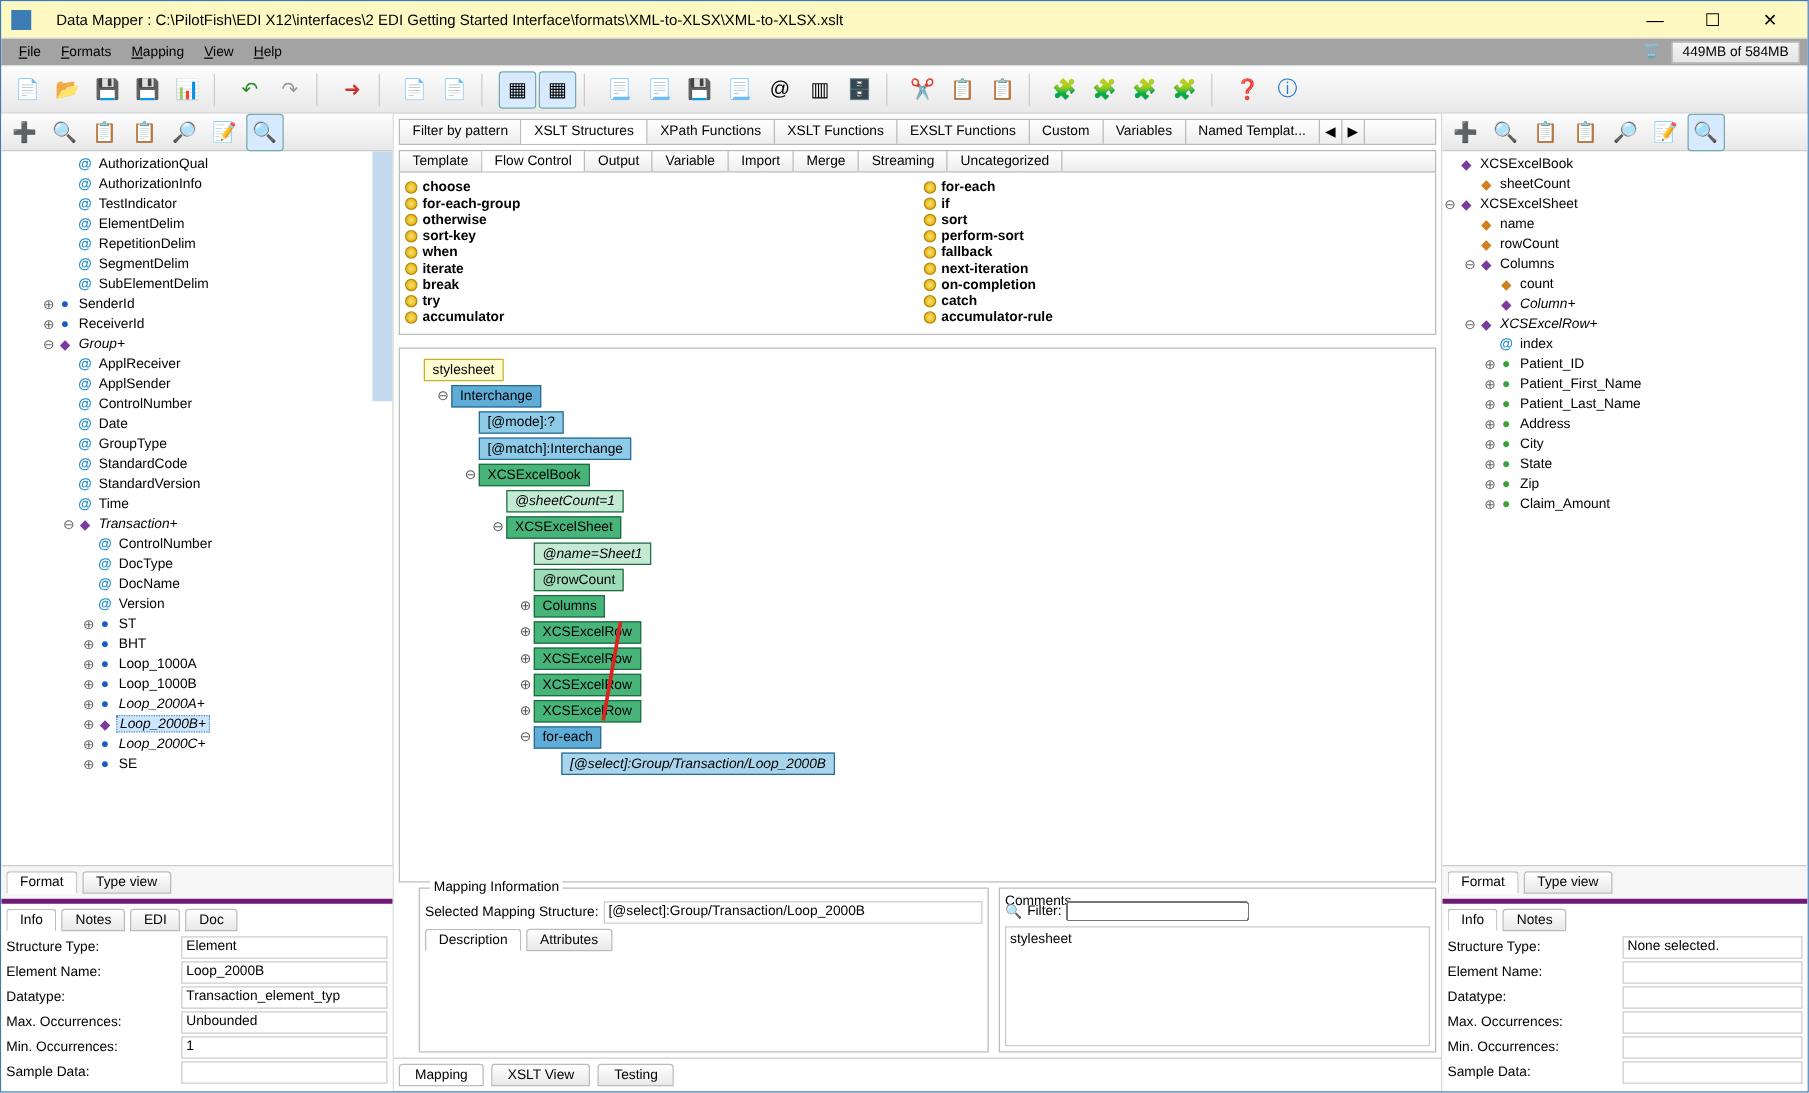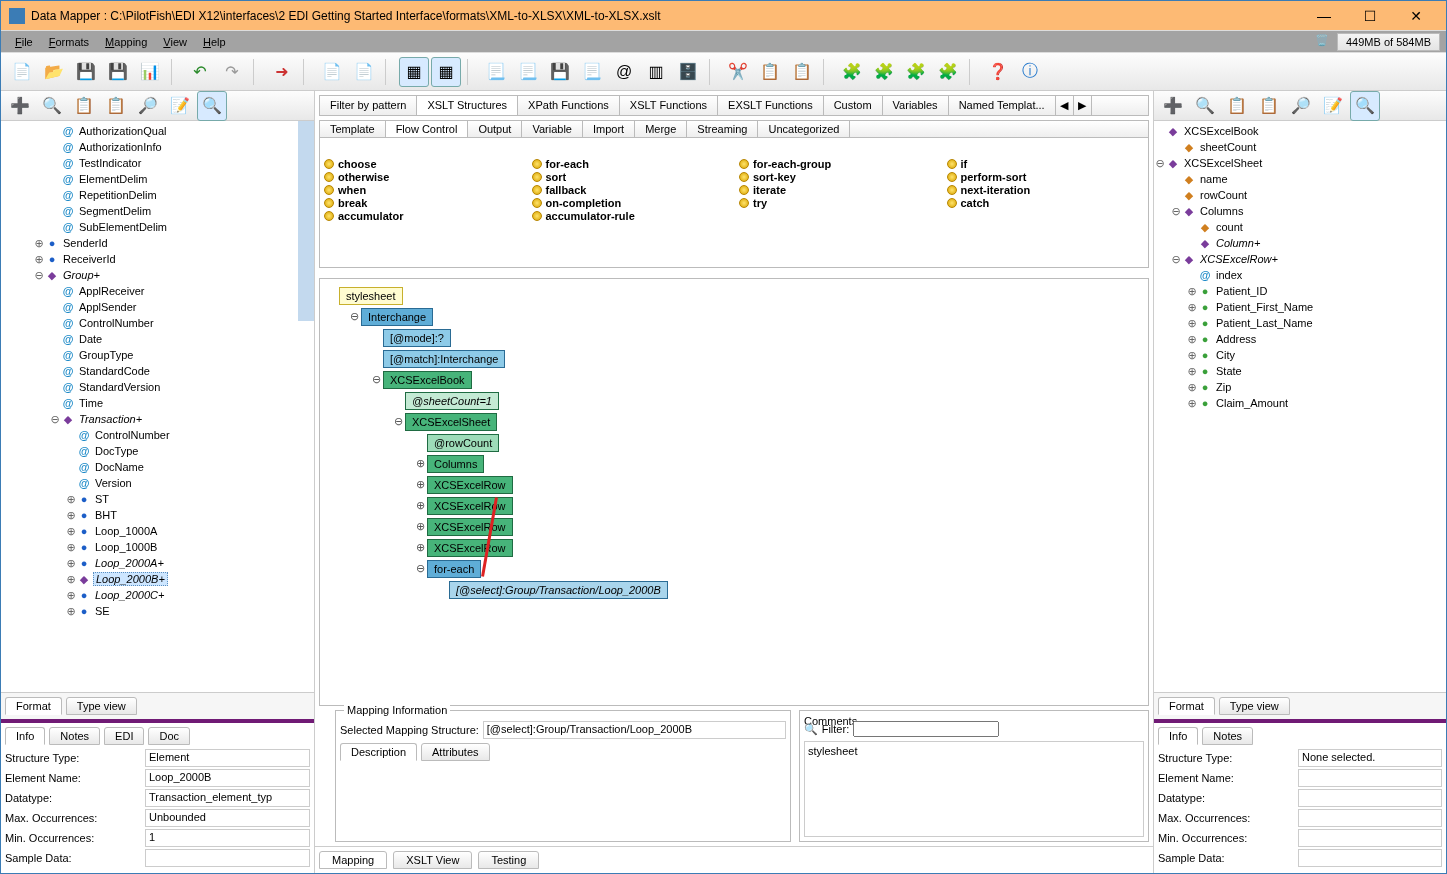--- a/index.html
+++ b/index.html
@@ -1,17 +1,17 @@
 <!DOCTYPE html>
 <html><head>
 <meta charset="utf-8">
 <style>
 * { box-sizing: border-box; margin: 0; padding: 0; font-family: Tahoma, Arial, sans-serif; font-size: 11px; }
 body { background: #f0f0f0; width: 1447px; height: 874px; overflow: hidden; border: 1px solid #3b7cb5; }
-.titlebar { height: 30px; background: #fdba74; display: flex; align-items: center; padding: 0 8px; border-bottom: 1px solid #ddd; }
+.titlebar { height: 30px; background: #fef9c3; display: flex; align-items: center; padding: 0 8px; border-bottom: 1px solid #ddd; gap: 14px; }
 .titlebar-icon { width: 16px; height: 16px; background: #3b7cb5; margin-right: 6px; display:inline-block; }
 .titlebar-title { flex: 1; font-size: 12px; }
 .win-controls { display: flex; gap: 2px; }
 .win-btn { width: 44px; height: 28px; display: flex; align-items: center; justify-content: center; font-size: 14px; cursor: pointer; }
 
 .menubar { height: 22px; background: #a3a3a3; display: flex; align-items: center; padding: 0 6px; border-bottom: 1px solid #ddd; }
 .menu-item { padding: 2px 8px; cursor: pointer; }
 .menu-item u { text-decoration: underline; }
 .mem-status { margin-left: auto; display:flex; align-items:center; gap:6px; }
 .mem-trash { width:16px; height:16px; display:inline-block; }
@@ -56,21 +56,21 @@
 
 .center-tabs { display:flex; border:1px solid #bbb; margin:4px; background:linear-gradient(#fff,#eee); }
 .ctab { padding:3px 10px; border-right:1px solid #bbb; cursor:pointer; white-space:nowrap; }
 .ctab.active { background:#fff; font-weight:normal; }
 .ctab.nav { width:18px; text-align:center; padding:3px 0; }
 
 .subtabs { display:flex; border:1px solid #bbb; margin:0 4px; background:linear-gradient(#fff,#eee); }
 .subtab { padding:2px 10px; border-right:1px solid #bbb; cursor:pointer; }
 .subtab.active { background:#fff; }
 
-.flow-grid { border:1px solid #bbb; border-top:none; margin:0 4px 4px 4px; padding: 20px 4px; display:grid; grid-template-columns: repeat(4, 1fr); gap:1px 10px; min-height:130px; align-content:start; }
+.flow-grid { border:1px solid #bbb; border-top:none; margin:0 4px 4px 4px; padding: 6px 4px; display:grid; grid-template-columns: repeat(2, 1fr); gap:1px 10px; min-height:130px; align-content:start; }
 .flow-item { display:flex; align-items:center; gap:4px; font-weight:bold; font-size:11px; }
 .flow-item .bullet { width:10px; height:10px; border-radius:50%; background:radial-gradient(#ffe36b,#d9a400); border:1px solid #b88600; }
 
 .canvas { flex:1; border:1px solid #bbb; margin: 6px 4px 4px 4px; overflow:auto; padding:6px; position:relative; }
 .nrow { display:flex; align-items:center; height:21px; }
 .nrow .tw { width:13px; text-align:center; color:#555; cursor:pointer; }
 .nbox { border:1px solid #333; padding:1px 6px; height:18px; display:inline-flex; align-items:center; font-size:11px; }
 .nbox.yel { background:#fffcd1; border-color:#c7b02d; }
 .nbox.blue1 { background:#5fadd7; color:#000; border-color:#2a6b94; }
 .nbox.blue2 { background:#8ecbe8; border-color:#2a6b94; }
@@ -531,20 +531,25 @@
           <span class="nbox grn3">@sheetCount=1</span>
         </div>
         <div class="nrow">
           <span style="display:inline-block;width:66px"></span>
           <span class="tw">⊖</span>
           <span class="nbox grn1">XCSExcelSheet</span>
         </div>
         <div class="nrow">
           <span style="display:inline-block;width:88px"></span>
           <span class="tw"></span>
+          <span class="nbox grn3">@name=Sheet1</span>
+        </div>
+        <div class="nrow">
+          <span style="display:inline-block;width:88px"></span>
+          <span class="tw"></span>
           <span class="nbox grn2">@rowCount</span>
         </div>
         <div class="nrow">
           <span style="display:inline-block;width:88px"></span>
           <span class="tw">⊕</span>
           <span class="nbox grn1">Columns</span>
         </div>
         <div class="nrow">
           <span style="display:inline-block;width:88px"></span>
           <span class="tw">⊕</span>

